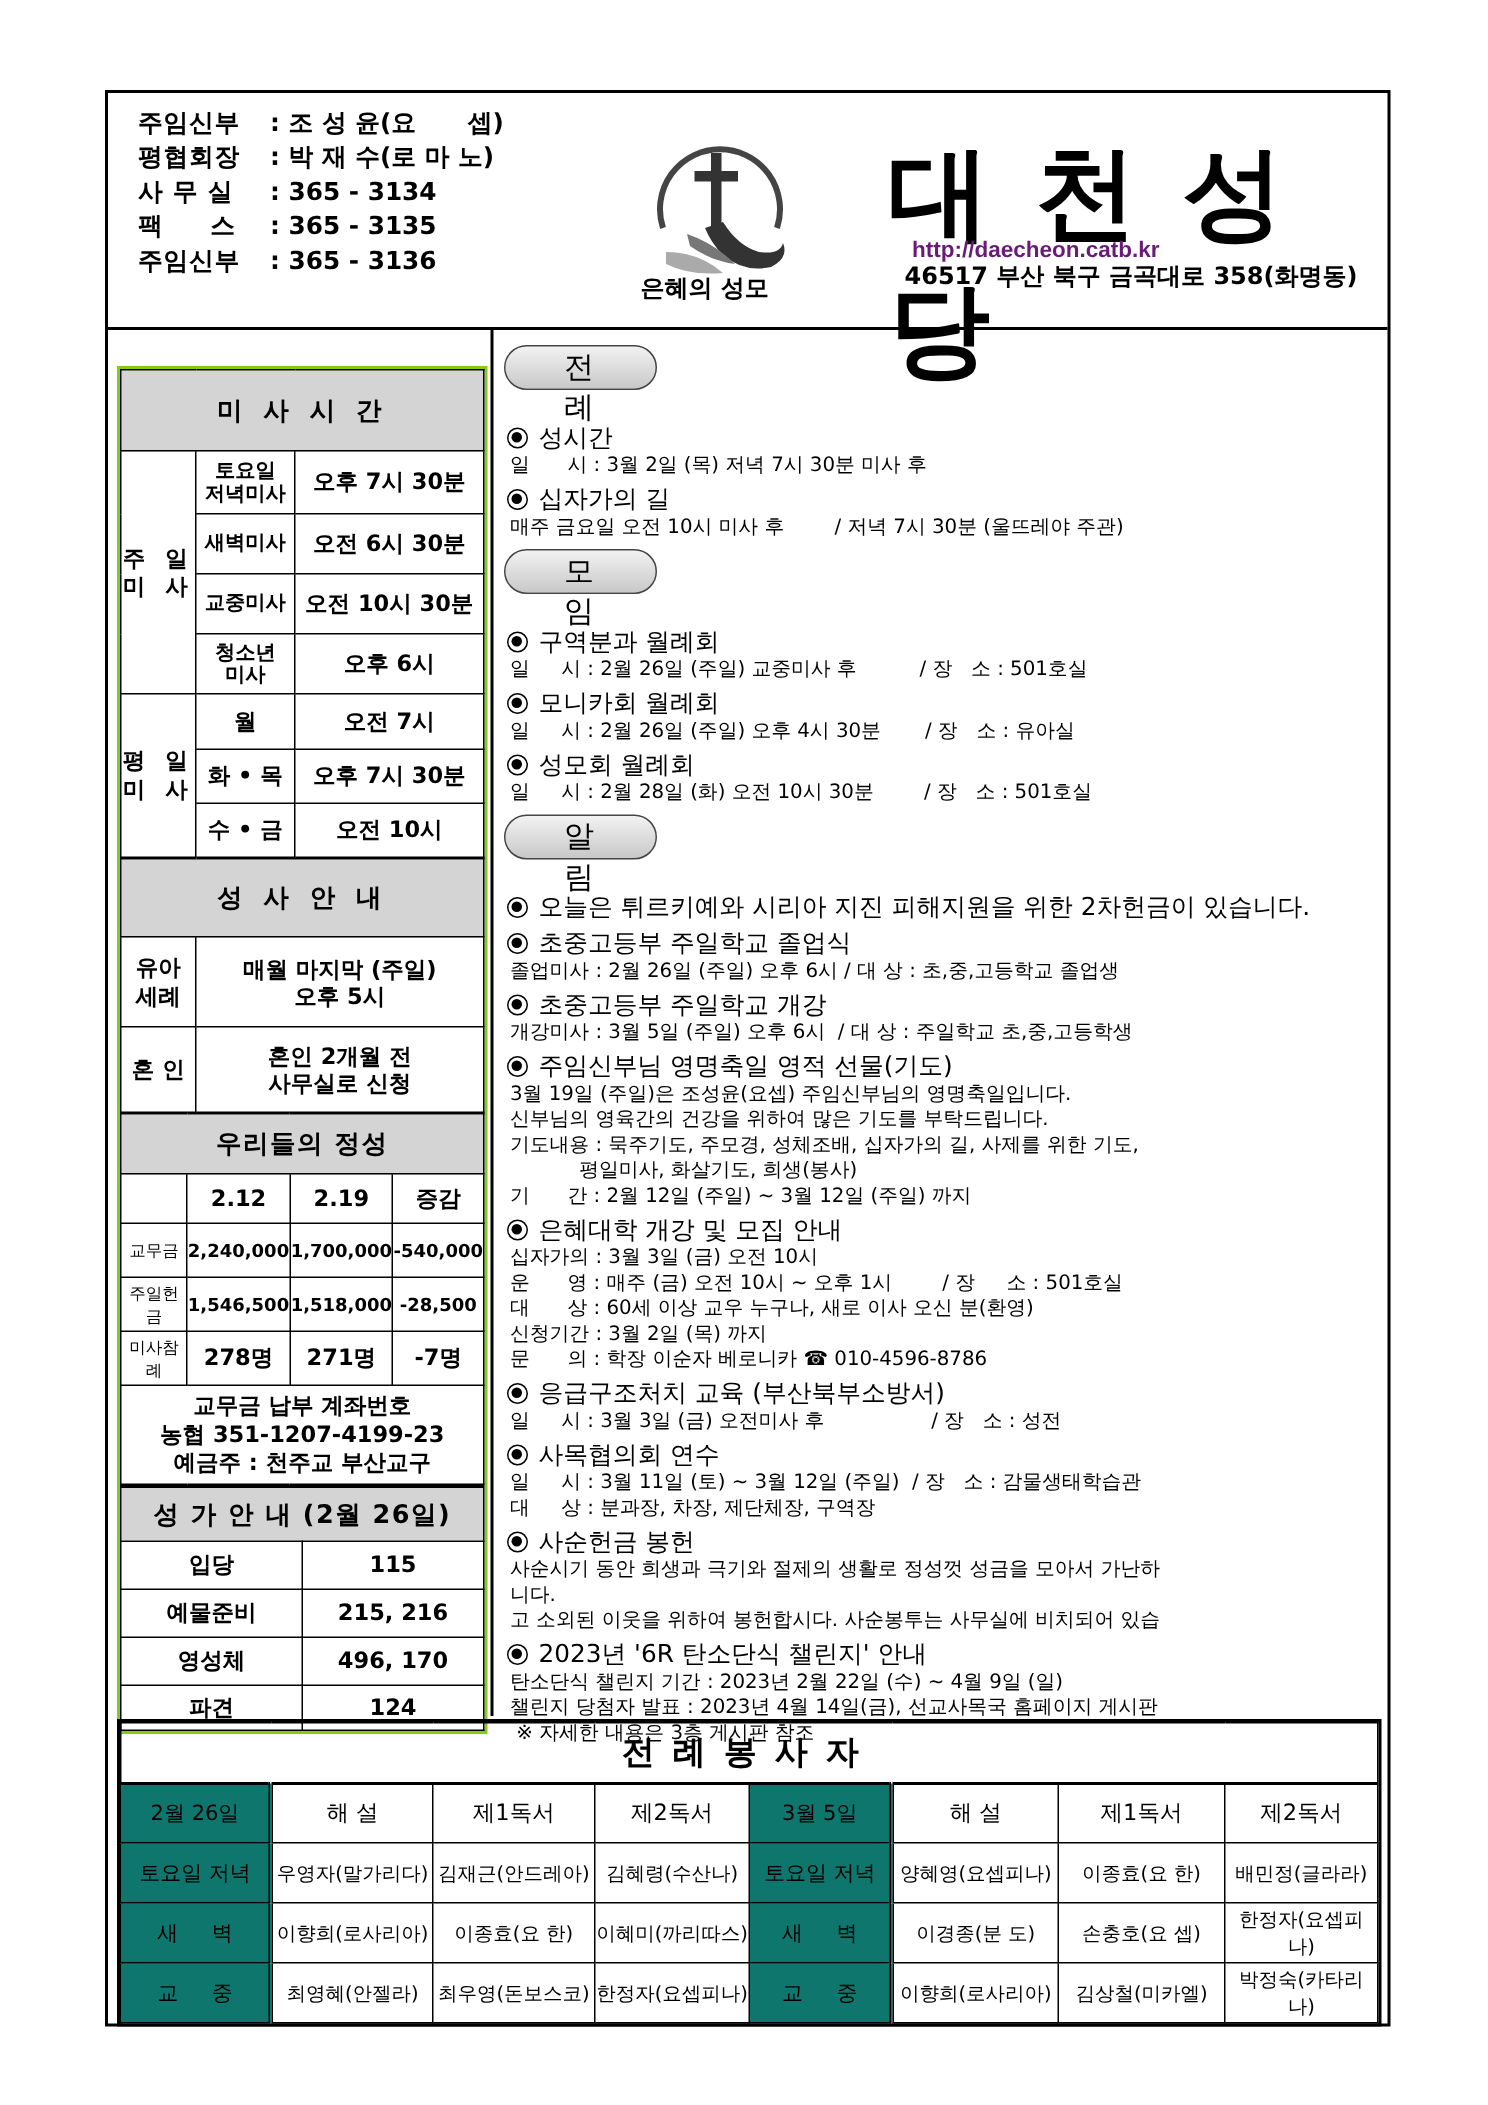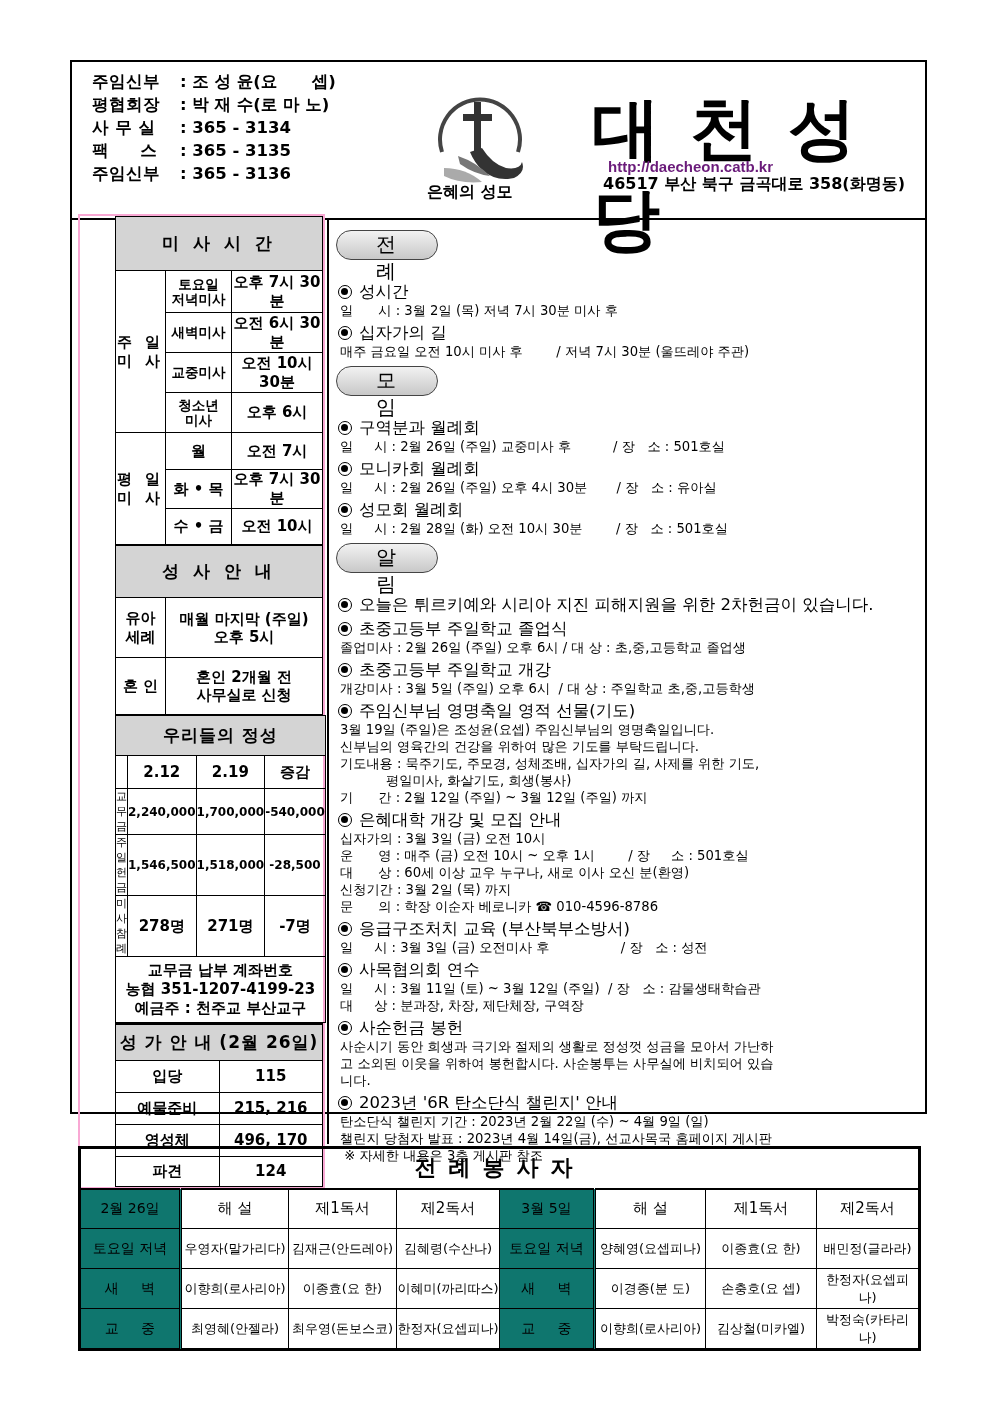--- a/index.html
+++ b/index.html
@@ -1,33 +1,33 @@
 <!DOCTYPE html>
 <html><head>
 <meta charset="utf-8">
 <style>
   * { box-sizing: border-box; margin: 0; padding: 0; }
   html, body { width: 992px; height: 1403px; background: #ffffff; }
   body { position: relative; font-family: "DejaVu Sans", sans-serif; color: #000; }
 
-  .page { position: absolute; left: 70px; top: 60px; width: 857px; height: 1054px; border: 2px solid #000; }
+  .page { position: absolute; left: 70px; top: 60px; width: 857px; height: 1291px; border: 2px solid #000; }
 
   
   .header { position: absolute; left: 0; top: 0; width: 853px; height: 158px; border-bottom: 2px solid #000; }
   .contacts { position: absolute; left: 20px; top: 8px; font-family: "DejaVu Sans", sans-serif; font-weight: bold; font-size: 16.5px; line-height: 23px; }
   .contacts .row { display: flex; white-space: pre; }
   .contacts .lbl { display: inline-block; width: 88px; letter-spacing: 0.5px; }
   .logo { position: absolute; left: 358px; top: 28px; width: 100px; height: 118px; }
   .logo-caption { position: absolute; left: 355px; top: 120px; font-size: 16px; font-weight: bold; }
   .title { position: absolute; left: 520px; top: 22px; font-size: 68px; font-weight: bold; letter-spacing: 30px; font-family: "DejaVu Sans", sans-serif; }
   .url { position: absolute; left: 536px; top: 96px; font-size: 15px; font-weight: bold; color: #6a1b7a; font-family: "Liberation Sans", sans-serif; }
   .address { position: absolute; left: 531px; top: 112px; font-size: 16px; font-weight: bold; }
 
   
-  .left { position: absolute; left: 6px; top: 152px; width: 247px; border: 2px solid #f9a8d4; padding-left: 35px; }
+  .left { position: absolute; left: 6px; top: 182px; width: 247px; border: 2px solid #84cc16; }
   .left table { border-collapse: collapse; width: 100%; }
   .left td { border: 1px solid #000; text-align: center; font-weight: bold; font-size: 15px; }
   .left .head { background: #d4d4d4; font-size: 17px; letter-spacing: 4px; }
   .left .sub { font-size: 13.5px; line-height: 15px; }
   .left .small { font-size: 11px; font-weight: normal; }
   .left .mid { font-size: 12px; }
   .left .acct { font-size: 15px; line-height: 19px; padding: 4px 0; }
 
   .vline { position: absolute; left: 255px; top: 158px; width: 2px; height: 924px; background: #000; }
 
@@ -237,21 +237,21 @@
         <span>은혜대학 개강 및 모집 안내</span>
       </div><div class="line">십자가의 : 3월 3일 (금) 오전 10시</div><div class="line">운      영 : 매주 (금) 오전 10시 ~ 오후 1시        / 장     소 : 501호실</div><div class="line">대      상 : 60세 이상 교우 누구나, 새로 이사 오신 분(환영)</div><div class="line">신청기간 : 3월 2일 (목) 까지</div><div class="line">문      의 : 학장 이순자 베로니카 ☎ 010-4596-8786</div><div class="gap"></div><div class="item-title">
         <span class="bullet"></span>
         <span>응급구조처치 교육 (부산북부소방서)</span>
       </div><div class="line">일     시 : 3월 3일 (금) 오전미사 후                 / 장   소 : 성전</div><div class="gap"></div><div class="item-title">
         <span class="bullet"></span>
         <span>사목협의회 연수</span>
       </div><div class="line">일     시 : 3월 11일 (토) ~ 3월 12일 (주일)  / 장   소 : 감물생태학습관</div><div class="line">대     상 : 분과장, 차장, 제단체장, 구역장</div><div class="gap"></div><div class="item-title">
         <span class="bullet"></span>
         <span>사순헌금 봉헌</span>
-      </div><div class="line">사순시기 동안 희생과 극기와 절제의 생활로 정성껏 성금을 모아서 가난하</div><div class="line">고 소외된 이웃을 위하여 봉헌합시다. 사순봉투는 사무실에 비치되어 있습</div><div class="line">니다.</div><div class="gap"></div><div class="item-title">
+      </div><div class="line">사순시기 동안 희생과 극기와 절제의 생활로 정성껏 성금을 모아서 가난하</div><div class="line">니다.</div><div class="line">고 소외된 이웃을 위하여 봉헌합시다. 사순봉투는 사무실에 비치되어 있습</div><div class="gap"></div><div class="item-title">
         <span class="bullet"></span>
         <span>2023년 '6R 탄소단식 챌린지' 안내</span>
       </div><div class="line">탄소단식 챌린지 기간 : 2023년 2월 22일 (수) ~ 4월 9일 (일)</div><div class="line">챌린지 당첨자 발표 : 2023년 4월 14일(금), 선교사목국 홈페이지 게시판</div><div class="line"> ※ 자세한 내용은 3층 게시판 참조</div><div class="gap"></div></div>
 
   <div class="bottom">
     <table>
       <colgroup>
         <col style="width:100px">
           <col style="width:108px">
           <col style="width:108px">

